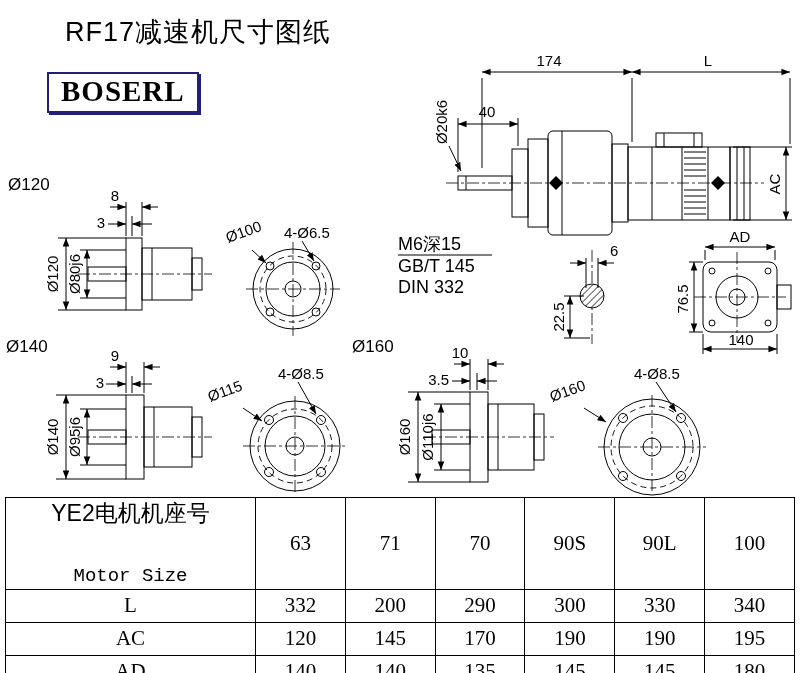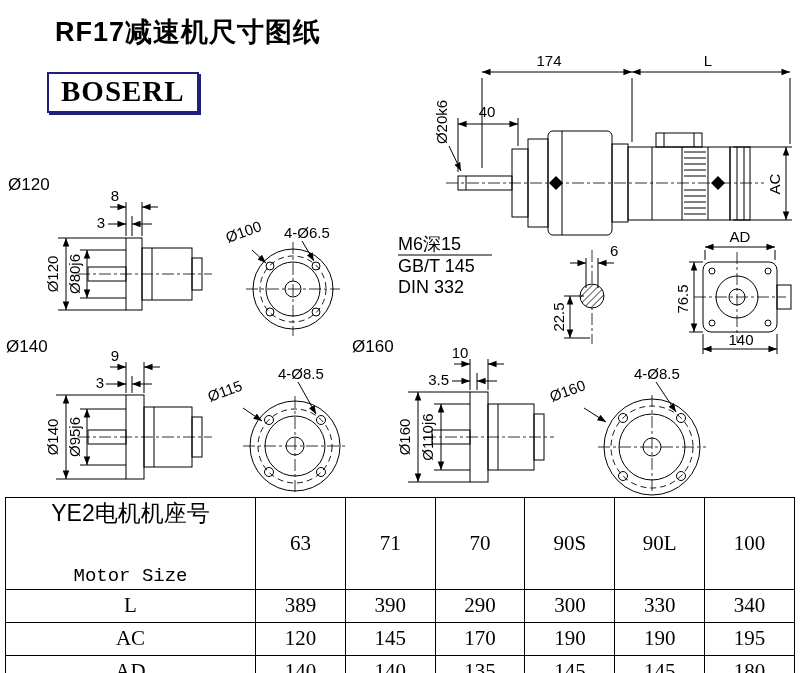--- a/index.html
+++ b/index.html
@@ -2,22 +2,22 @@
 <html><head>
 <meta charset="utf-8">
 <style>
   * { margin:0; padding:0; box-sizing:border-box; }
   html,body { background:#fff; }
   body {
     width:800px; height:673px; position:relative; overflow:hidden;
     font-family:"Liberation Sans","DejaVu Sans",sans-serif; color:#000;
   }
   .title {
-    position:absolute; left:55px; top:14px;
-    font-size:27px; font-weight:bold; letter-spacing:1px;
+    position:absolute; left:65px; top:14px;
+    font-size:27px; font-weight:normal; letter-spacing:1px;
   }
   .logo-box {
     position:absolute; left:47px; top:72px;
     border:2px solid #20207a; box-shadow:2px 2px 0 #20207a;
     padding:1px 12px 3px 12px; background:#fff;
   }
   .logo-text {
     font-family:"Liberation Serif","DejaVu Serif",serif;
     font-size:29px; font-weight:bold; color:#000000; letter-spacing:1px;
   }
@@ -306,22 +306,22 @@
     </td>
     <td>63</td>
     <td>71</td>
     <td>70</td>
     <td>90S</td>
     <td>90L</td>
     <td>100</td>
   </tr>
   <tr>
     <td class="rowlbl">L</td>
-    <td>389</td>
-    <td>390</td>
+    <td>332</td>
+    <td>200</td>
     <td>290</td>
     <td>300</td>
     <td>330</td>
     <td>340</td>
   </tr>
   <tr>
     <td class="rowlbl">AC</td>
     <td>120</td>
     <td>145</td>
     <td>170</td>

